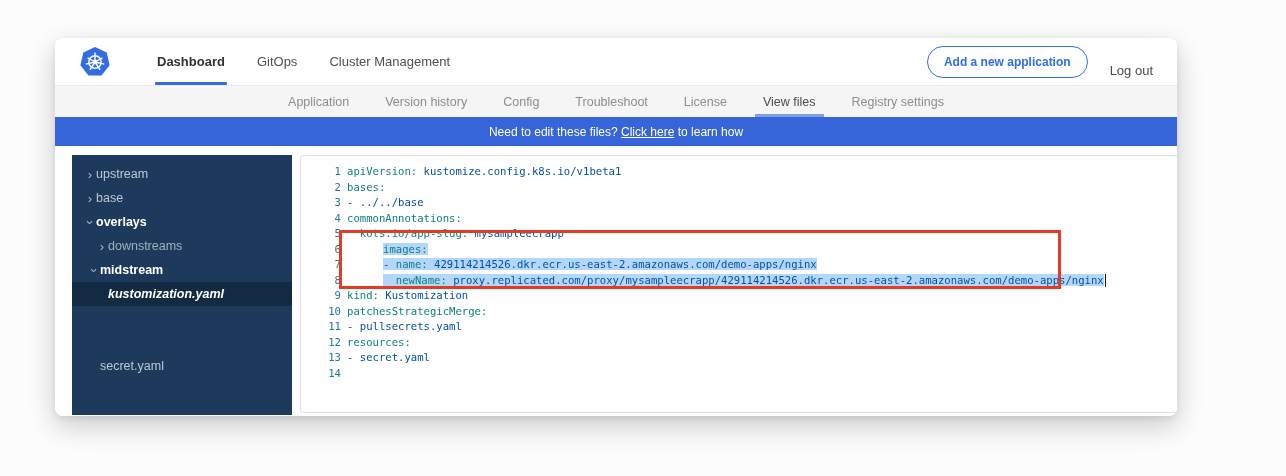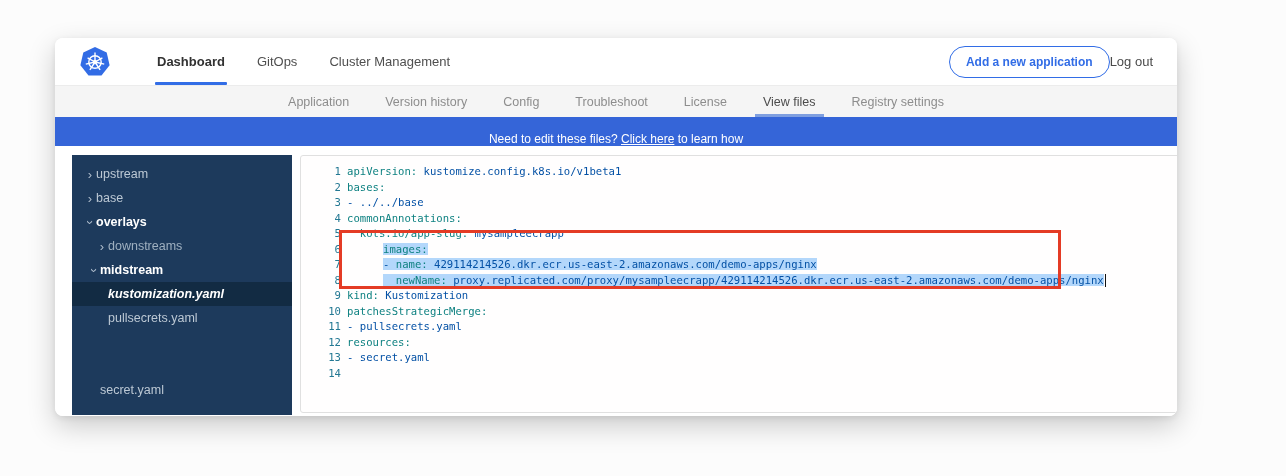--- a/index.html
+++ b/index.html
@@ -13,38 +13,38 @@
   
   .topnav { height:48px; display:flex; align-items:center; padding:0 24px;
     background:#fff; border-bottom:1px solid #ececec; }
   .logo { width:32px; height:32px; flex:none; display:flex; align-items:center; justify-content:center; cursor:pointer; }
   .topnav-tabs { display:flex; height:100%; margin-left:30px; }
   .topnav-tab { position:relative; display:flex; align-items:center; height:100%;
     padding:0 16px; font-size:13px; color:#4f4f4f; cursor:pointer; white-space:nowrap; }
   .topnav-tab.active { color:#323232; font-weight:bold; }
   .topnav-tab.active::after { content:""; position:absolute; left:14px; right:14px; bottom:0;
     height:3px; background:var(--accent); border-radius:1px; }
-  .topnav-right { margin-left:auto; display:flex; align-items:center; }
+  .topnav-right { margin-left:auto; display:flex; align-items:flex-end; gap:22px; }
   .add-btn { border:1px solid var(--accent); color:var(--accent); background:#fff;
     font-family:inherit; font-size:12px; font-weight:bold; padding:8px 16px;
     border-radius:17px; cursor:pointer; white-space:nowrap; }
   .logout { font-size:13px; color:#4a4a4a; cursor:pointer; text-decoration:none; }
 
   
   .subnav { height:31px; background:#f5f5f5; display:flex; align-items:center;
     justify-content:center; gap:36px; }
   .subnav-tab { position:relative; height:100%; display:flex; align-items:center;
     font-size:12.5px; color:#8d8d8d; cursor:pointer; white-space:nowrap; }
   .subnav-tab.active { color:#4c4c4c; }
   .subnav-tab.active::after { content:""; position:absolute; left:-8px; right:-8px; bottom:0;
     height:3px; background:#7f9fe0; }
 
   
   .banner { height:29px; background:#3565d8; color:#fff; font-size:12px;
-    display:flex; align-items:flex-end; justify-content:center; white-space:pre; }
+    display:flex; align-items:center; justify-content:center; white-space:pre; }
   .banner-link { color:#fff; font-weight:normal; text-decoration:underline; cursor:pointer; white-space:pre; }
 
   
   .content { position:relative; height:270px; background:#fff; }
 
   .tree { position:absolute; left:17px; top:9px; width:220px; height:260px;
     background:#1d3a5c; padding-top:7px; overflow:hidden; }
   .tree-item { position:relative; height:24px; display:flex; align-items:center;
     font-size:12.5px; color:#bcc8d4; cursor:pointer; }
   .tree-item.bold { color:#ffffff; font-weight:bold; }
@@ -138,23 +138,20 @@
           <span class="chevron">›</span>
           <span>downstreams</span>
         </div>
         <div class="tree-item bold" style="padding-left: 16px;">
           <span class="chevron expanded">›</span>
           <span>midstream</span>
         </div>
         <div class="tree-item bold selected" style="padding-left: 36px;">
           <span>kustomization.yaml</span>
         </div>
-        <div class="tree-item" style="padding-left: 36px;">
-          <span>pullsecrets.yaml</span>
-        </div>
         <div class="tree-item" style="padding-left: 28px; margin-top: 48px;">
           <span>secret.yaml</span>
         </div>
       </aside>
 
     <div class="editor">
       <div class="lines" id="codeLines">
           <div class="code-line"><span class="gutter">1</span><span class="code-text"><span class="tok-key">apiVersion:</span><span class="tok-val"> kustomize.config.k8s.io/v1beta1</span></span></div>
           <div class="code-line"><span class="gutter">2</span><span class="code-text"><span class="tok-key">bases:</span></span></div>
           <div class="code-line"><span class="gutter">3</span><span class="code-text"><span class="tok-val">- ../../base</span></span></div>

